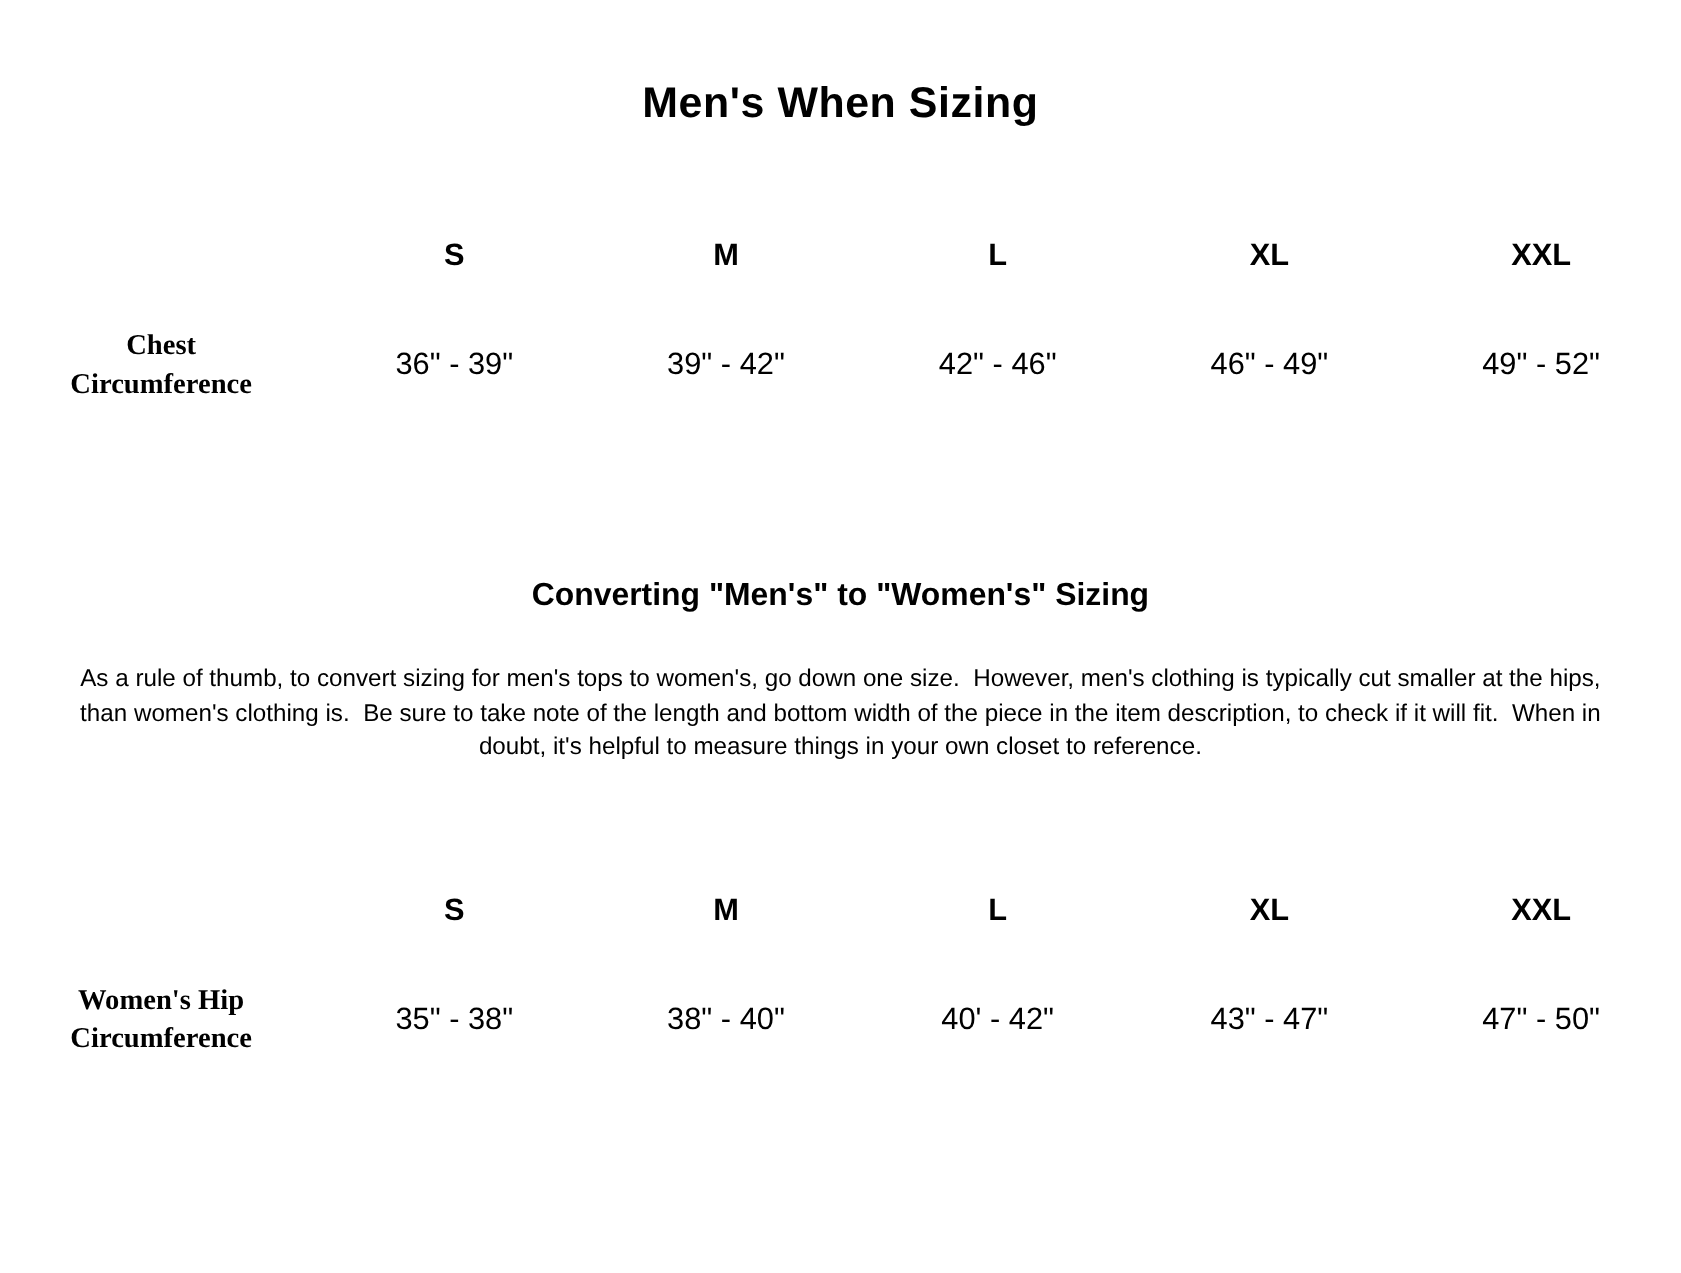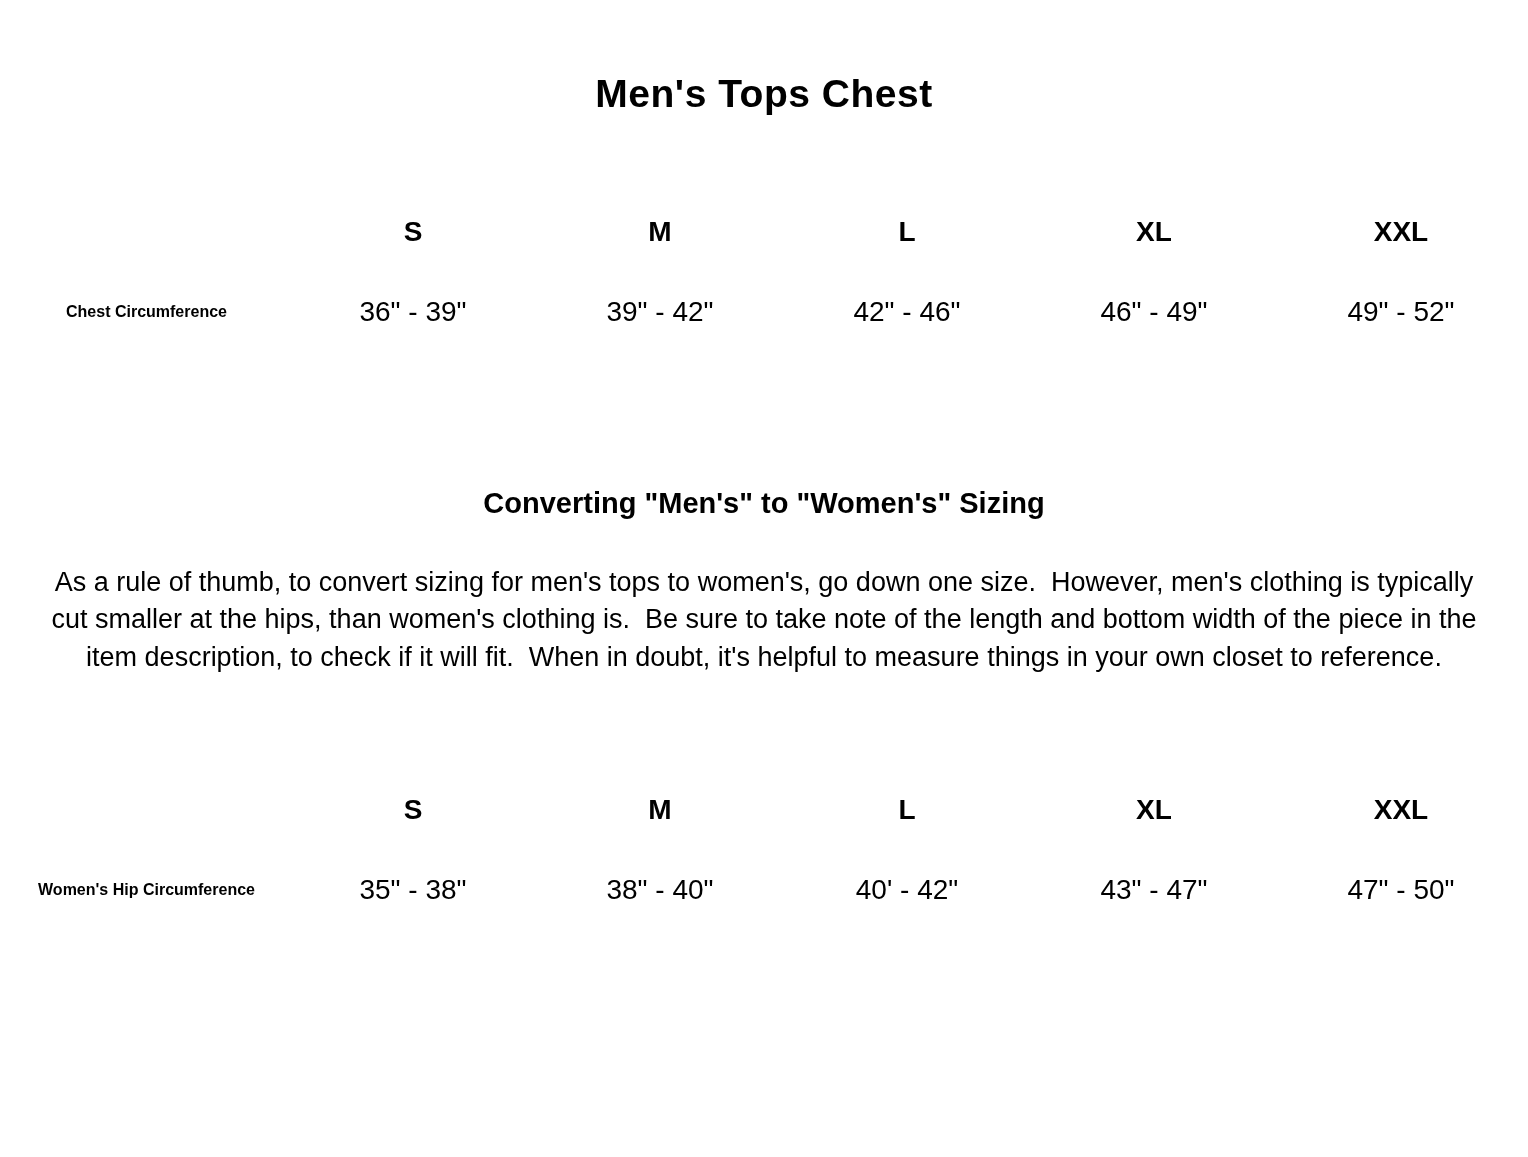--- a/index.html
+++ b/index.html
@@ -33,25 +33,26 @@
   .mens-table   { margin-top: 100px !important; }
   .womens-table { margin-top: 118px !important; }
   table.size-table thead th {
     padding: 0 0 24px 0;
     font-size: 28px;
     font-weight: bold;
     text-align: center;
   }
   table.size-table tbody th {
     padding: 24px 0;
-    font-size: 16px;
+    font-size: 26px;
     font-weight: bold;
     text-align: center;
     line-height: 1.35;
     vertical-align: middle;
+    font-family: Liberation Serif, serif;
   }
   table.size-table tbody td {
     padding: 24px 0;
     font-size: 28px;
     font-weight: normal;
     text-align: center;
     vertical-align: middle;
   }
   .row-label-text {
     display: inline-block;
@@ -60,31 +61,31 @@
   .section-heading {
     margin: 135px 0 0 0;
     text-align: center;
     font-size: 29px;
     font-weight: bold;
   }
   .conversion-paragraph {
     margin: 44px auto 0 auto;
     max-width: 1425px;
     text-align: center;
-    font-size: 27px;
+    font-size: 22px;
     line-height: 1.38;
     white-space: pre-wrap;
   }
 </style>
 </head>
 <body>
 
 <main class="page">
 
-  <h1 class="page-title">Men's Tops Chest</h1>
+  <h1 class="page-title">Men's When Sizing</h1>
 
   <table class="size-table mens-table">
     <colgroup>
       <col class="label-col">
       <col class="size-col">
         <col class="size-col">
         <col class="size-col">
         <col class="size-col">
         <col class="size-col">
     </colgroup>

